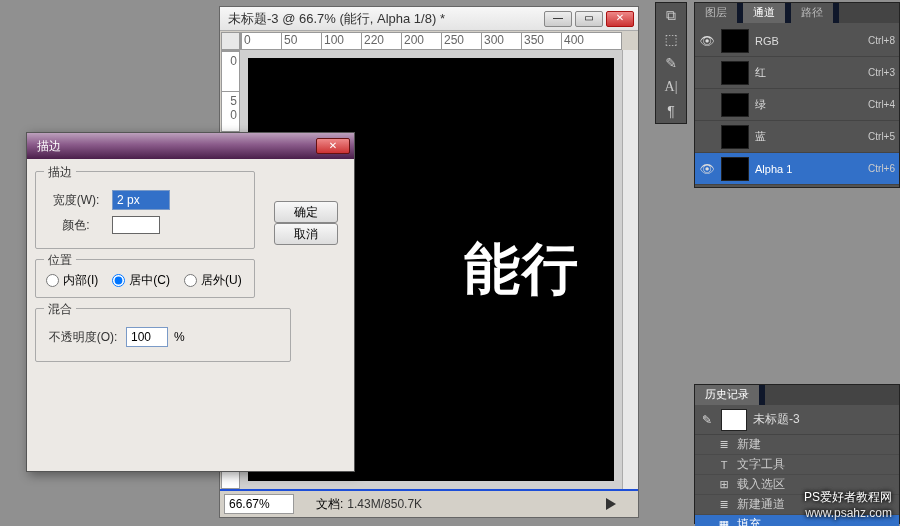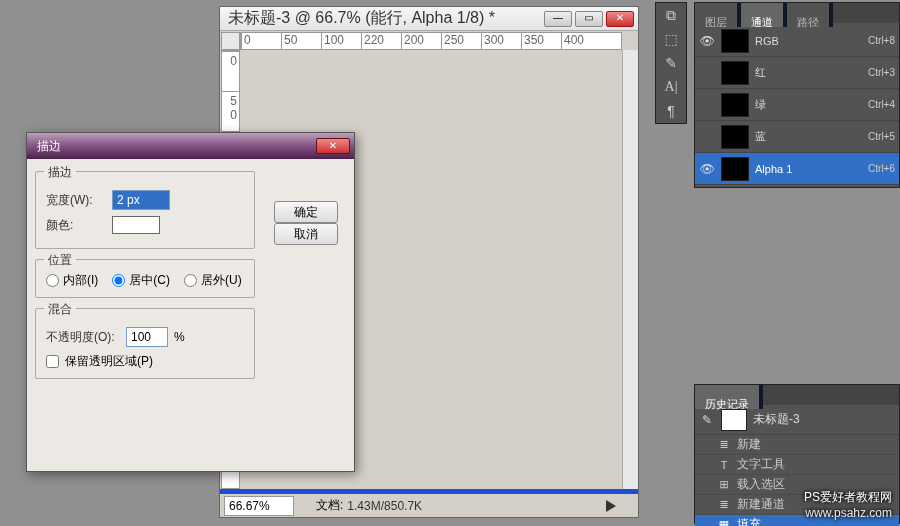--- a/index.html
+++ b/index.html
@@ -1,64 +1,64 @@
 <!DOCTYPE html>
 <html><head>
 <meta charset="utf-8">
 <style>
 *{box-sizing:border-box;margin:0;padding:0;font-family:"Microsoft YaHei","SimSun",sans-serif;font-size:12px;-webkit-user-select:none}
 body{width:900px;height:526px;background:#909090;position:relative;overflow:hidden}
 
 
 .doc-window{position:absolute;left:219px;top:6px;width:420px;height:512px;background:#d4d0c8;border:1px solid #666}
 .doc-titlebar{height:24px;background:linear-gradient(#f7f7f7,#e4e4e4);display:flex;align-items:center;padding:0 4px 0 8px;border-bottom:1px solid #aaa}
-.doc-title{flex:1;color:#333;font-size:16px}
+.doc-title{flex:1;color:#333;font-size:13px}
 .win-btns{display:flex;gap:3px}
 .win-btn{width:28px;height:16px;border:1px solid #888;background:linear-gradient(#eee,#ccc);border-radius:2px;font-size:10px;line-height:12px;text-align:center;cursor:pointer}
 .win-btn.close{background:linear-gradient(#e88,#c33);border-color:#a11;color:#fff}
 .doc-rulers-corner{position:absolute;left:1px;top:25px;width:19px;height:18px;background:#e8e8e8;border:1px solid #999}
 .ruler-h{position:absolute;left:20px;top:25px;right:16px;height:18px;background:#fff;border:1px solid #999}
 .ruler-v{position:absolute;left:1px;top:43px;width:19px;bottom:28px;background:#fff;border:1px solid #999}
 .doc-canvas-area{position:absolute;left:20px;top:43px;right:16px;bottom:28px;background:#d0d0d0;overflow:hidden}
 .doc-canvas{position:absolute;left:8px;top:8px;right:8px;bottom:8px;background:#000;display:flex;align-items:center;justify-content:flex-end;padding-right:34px}
 .canvas-text{color:#fff;font-size:56px;font-weight:900;font-family:"SimHei";letter-spacing:2px}
 .doc-scroll-v{position:absolute;right:0;top:43px;width:16px;bottom:28px;background:#e8e8e8;border-left:1px solid #aaa}
-.doc-statusbar{position:absolute;left:0;right:0;bottom:0;height:28px;background:#d4d0c8;border-top:5px solid #1d4ed8;display:flex;align-items:center;padding:0 4px}
+.doc-statusbar{position:absolute;left:0;right:0;bottom:0;height:28px;background:#d4d0c8;border-top:2px solid #1d4ed8;display:flex;align-items:center;padding:0 4px}
 .status-zoom{width:70px;padding:2px 4px;background:#fff;border:1px solid #999}
 .status-doc{margin-left:12px;color:#333}
 .status-play{margin-left:auto;margin-right:12px;width:16px;height:12px;border-left:10px solid #333;border-top:6px solid transparent;border-bottom:6px solid transparent}
 
 
 .dialog{position:absolute;left:26px;top:132px;width:329px;height:340px;background:#ece9e5;border:1px solid #555;box-shadow:3px 3px 10px rgba(0,0,0,.4)}
 .dlg-titlebar{height:26px;background:linear-gradient(#bca0bc,#8a5a8a 45%,#4a1f4a);display:flex;align-items:center;padding:0 4px;color:#fff}
 .dlg-title{flex:1;padding-left:6px;font-size:12px}
 .dlg-close{width:34px;height:16px;background:linear-gradient(#e88,#c33);border:1px solid #611;border-radius:2px;color:#fff;text-align:center;font-size:10px;line-height:14px;cursor:pointer}
 .dlg-body{padding:8px;position:relative}
 .fieldset{border:1px solid #aaa;border-radius:2px;margin:4px 0 10px;padding:12px 10px 8px;position:relative}
 .fieldset-legend{position:absolute;top:-8px;left:8px;background:#ece9e5;padding:0 4px;font-size:12px;color:#333}
 .row{display:flex;align-items:center;margin:6px 0}
-.row label{width:60px;text-align:left;margin-right:6px;color:#333}
+.row label{width:60px;text-align:center;margin-right:6px;color:#333}
 .text-input{width:58px;padding:2px 4px;border:1px solid #7a9ac7;background:#fff}
 .text-input.sel{background:#3270c8;color:#fff}
 .color-swatch{width:48px;height:18px;border:1px solid #666;background:#fff;cursor:pointer}
 .radio-row{display:flex;gap:14px;align-items:center}
 .radio-opt{display:flex;align-items:center;gap:4px;cursor:pointer}
 .radio-opt input{margin:0;vertical-align:middle}
 .combo{width:94px;padding:2px 4px;border:1px solid #888;background:#fff;cursor:pointer}
 .dlg-btns{position:absolute;right:16px;top:42px;display:flex;flex-direction:column;}
 .dlg-btn{width:64px;height:22px;background:linear-gradient(#f8f8f8,#ddd);border:1px solid #888;border-radius:3px;cursor:pointer;font-size:12px}
 .chk{display:flex;align-items:center;gap:6px;margin-top:6px}
 
 
 .toolbar-v{position:absolute;left:655px;top:2px;width:32px;background:#535353;border:1px solid #222;display:flex;flex-direction:column}
 .tool{width:30px;height:24px;display:flex;align-items:center;justify-content:center;color:#ccc;font-size:14px;cursor:pointer}
 
 .panel{position:absolute;left:694px;top:2px;width:206px;background:#535353;border:1px solid #222}
 .panel-tabs{display:flex;height:20px;background:#444}
-.tab{padding:12px 10px;background:#535353;color:#bbb;border-right:4px solid #0f172a;cursor:pointer;font-size:11px}
+.tab{padding:2px 10px;background:#535353;color:#bbb;border-right:6px solid #0f172a;cursor:pointer;font-size:11px}
 .tab.active{background:#666;color:#fff}
 .channels-list{padding:2px 0}
 .ch-row{display:flex;align-items:center;height:32px;padding:0 4px;gap:6px;border-bottom:1px solid #444;cursor:pointer}
 .ch-row.sel{background:#3270c8}
 .eye{width:16px;height:16px;display:flex;align-items:center;justify-content:center;color:#ddd;font-size:12px}
 .thumb{width:28px;height:24px;background:#fff;border:1px solid #222}
 .thumb.dark{background:#000}
 .ch-label{flex:1;color:#ddd;font-size:11px}
 .ch-row.sel .ch-label{color:#fff}
 .ch-shortcut{color:#ccc;font-size:10px}
@@ -105,20 +105,25 @@
         <span>400</span>
       </div>
   </div>
   <div class="ruler-v">
     <div class="ruler-v-ticks">
         <span>0</span>
         <span>5<br>0</span>
         <span>1<br>0<br>0</span>
         <span>1<br>5<br>0</span>
       </div>
+  </div>
+  <div class="doc-canvas-area">
+    <div class="doc-canvas">
+      <span class="canvas-text">能行</span>
+    </div>
   </div>
   <div class="doc-scroll-v"></div>
   <div class="doc-statusbar">
     <div class="status-zoom">66.67%</div>
     <span style="margin-left:22px">文档:</span>
     <span class="status-doc" style="margin-left:4px">1.43M/850.7K</span>
     <div class="status-play"></div>
   </div>
 </div>
 
@@ -156,31 +161,27 @@
             <input type="radio" name="pos" checked="" style="">
             <span>居中(C)</span>
           </label>
         <label class="radio-opt">
             <input type="radio" name="pos" style="">
             <span>居外(U)</span>
           </label>
       </div>
     </div>
 
-    <div class="fieldset" style="width:220px">
+    <div class="fieldset" style="width:256px">
       <span class="fieldset-legend">混合</span>
       <div class="row">
         <label style="width:74px">不透明度(O):</label>
         <input class="text-input" style="width: 42px;" value="100">
         <span style="margin-left:6px">%</span>
       </div>
-      <label class="chk">
-        <input type="checkbox" style="">
-          <span>保留透明区域(P)</span>
-      </label>
     </div>
   </div>
 </div>
 
 <div class="toolbar-v">
   <div class="tool">⧉</div>
   <div class="tool">⬚</div>
   <div class="tool">✎</div>
   <div class="tool" style="font-family:serif">A|</div>
   <div class="tool">¶</div>

